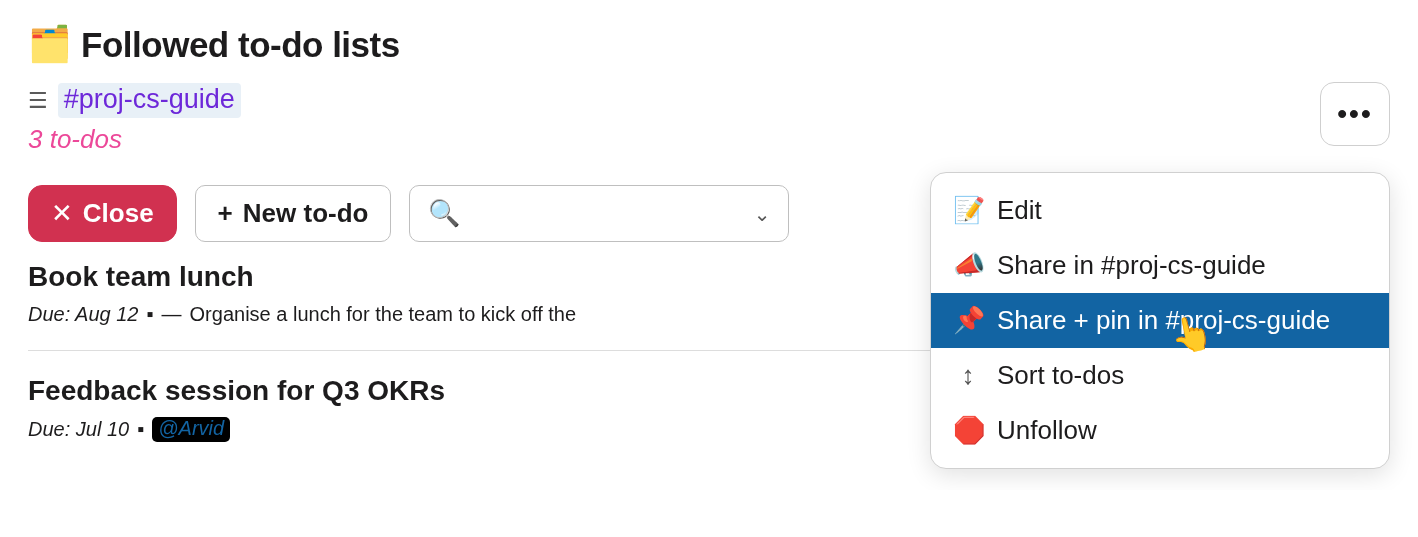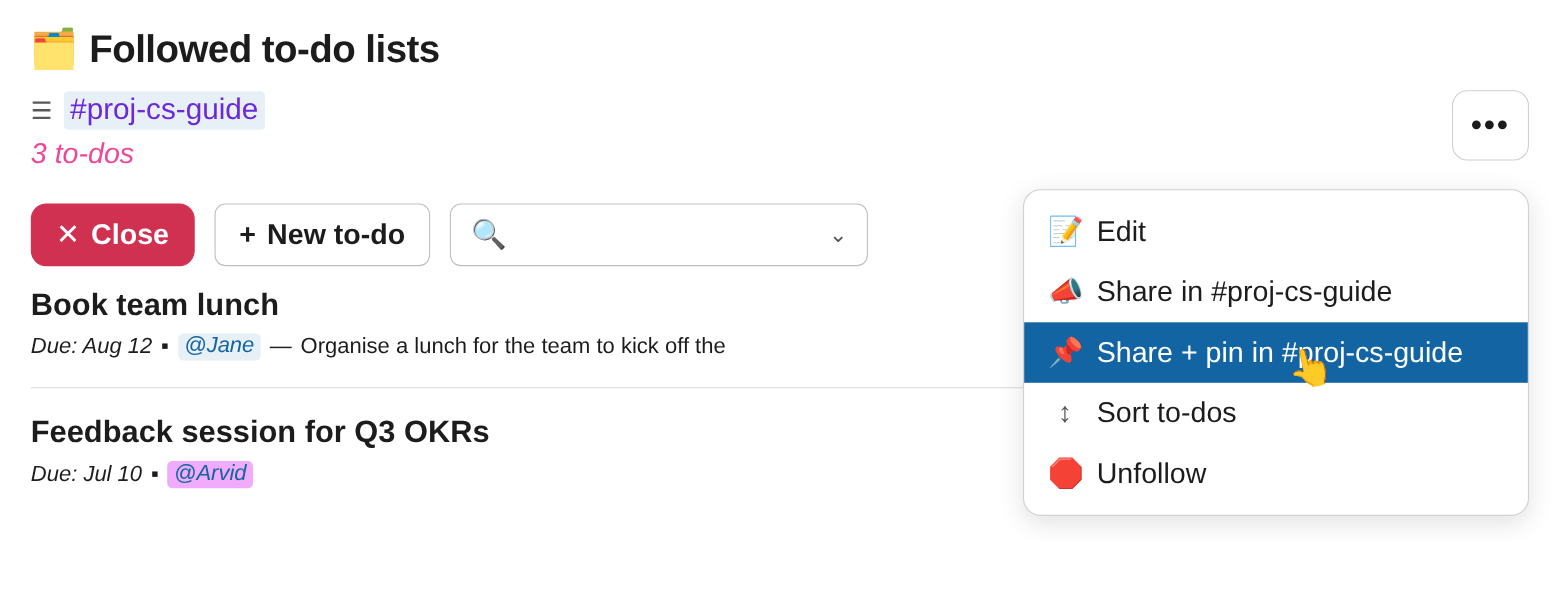--- a/index.html
+++ b/index.html
@@ -110,21 +110,21 @@
   }
   .due { font-style: italic; }
   .bullet { color:#1d1c1d; }
   .mention {
     color: #1264a3;
     background: #e8f0f7;
     border-radius: 5px;
     padding: 0 6px 2px 6px;
     font-style: italic;
   }
-  .mention.yellow { background:#f0abfc; }
+  .mention.yellow { background:#000000; }
   .dash { color:#1d1c1d; }
   .desc { overflow:hidden; text-overflow:clip; }
   .overflow-btn {
     position: absolute;
     top: 82px;
     right: 28px;
     width: 70px;
     height: 64px;
     border: 1.5px solid #cfcfcf;
     border-radius: 14px;
@@ -234,21 +234,20 @@
   </div>
 </div>
 
 <div class="list">
 
   <div class="item">
     <div class="item-title">Book team lunch</div>
     <div class="item-meta">
       <span class="due">Due: Aug 12</span>
       <span class="bullet">▪</span>
-      <span class="mention">@Jane</span>
       <span class="dash">—</span>
       <span class="desc">Organise a lunch for the team to kick off the</span>
     </div>
   </div>
   <div class="divider"></div>
 
   <div class="item">
     <div class="item-title">Feedback session for Q3 OKRs</div>
     <div class="item-meta">
       <span class="due">Due: Jul 10</span>

